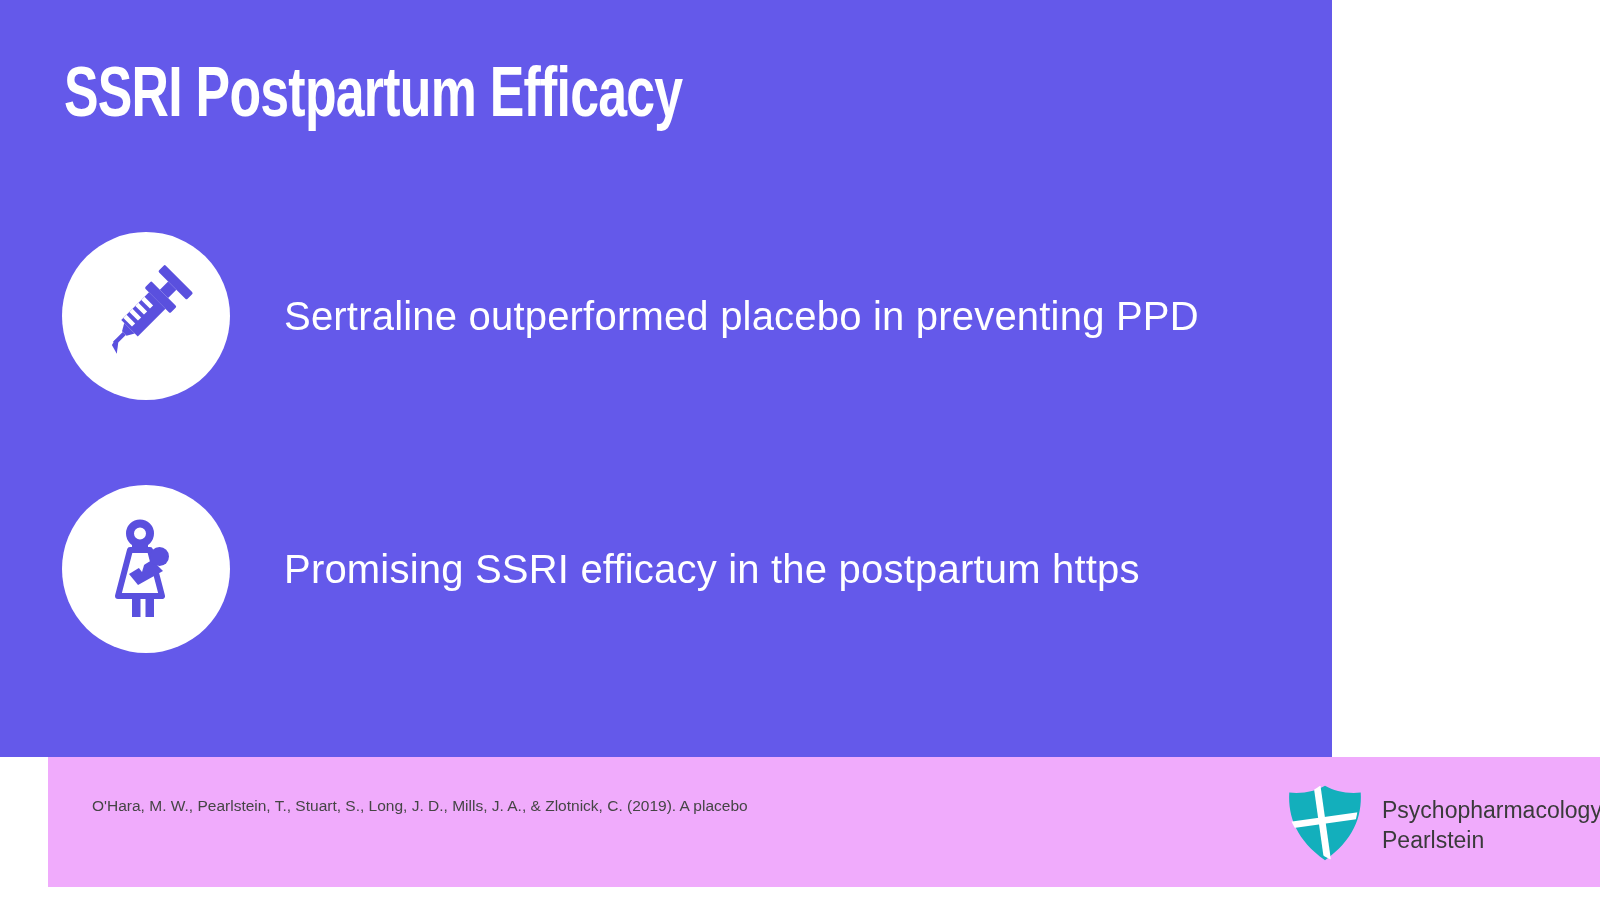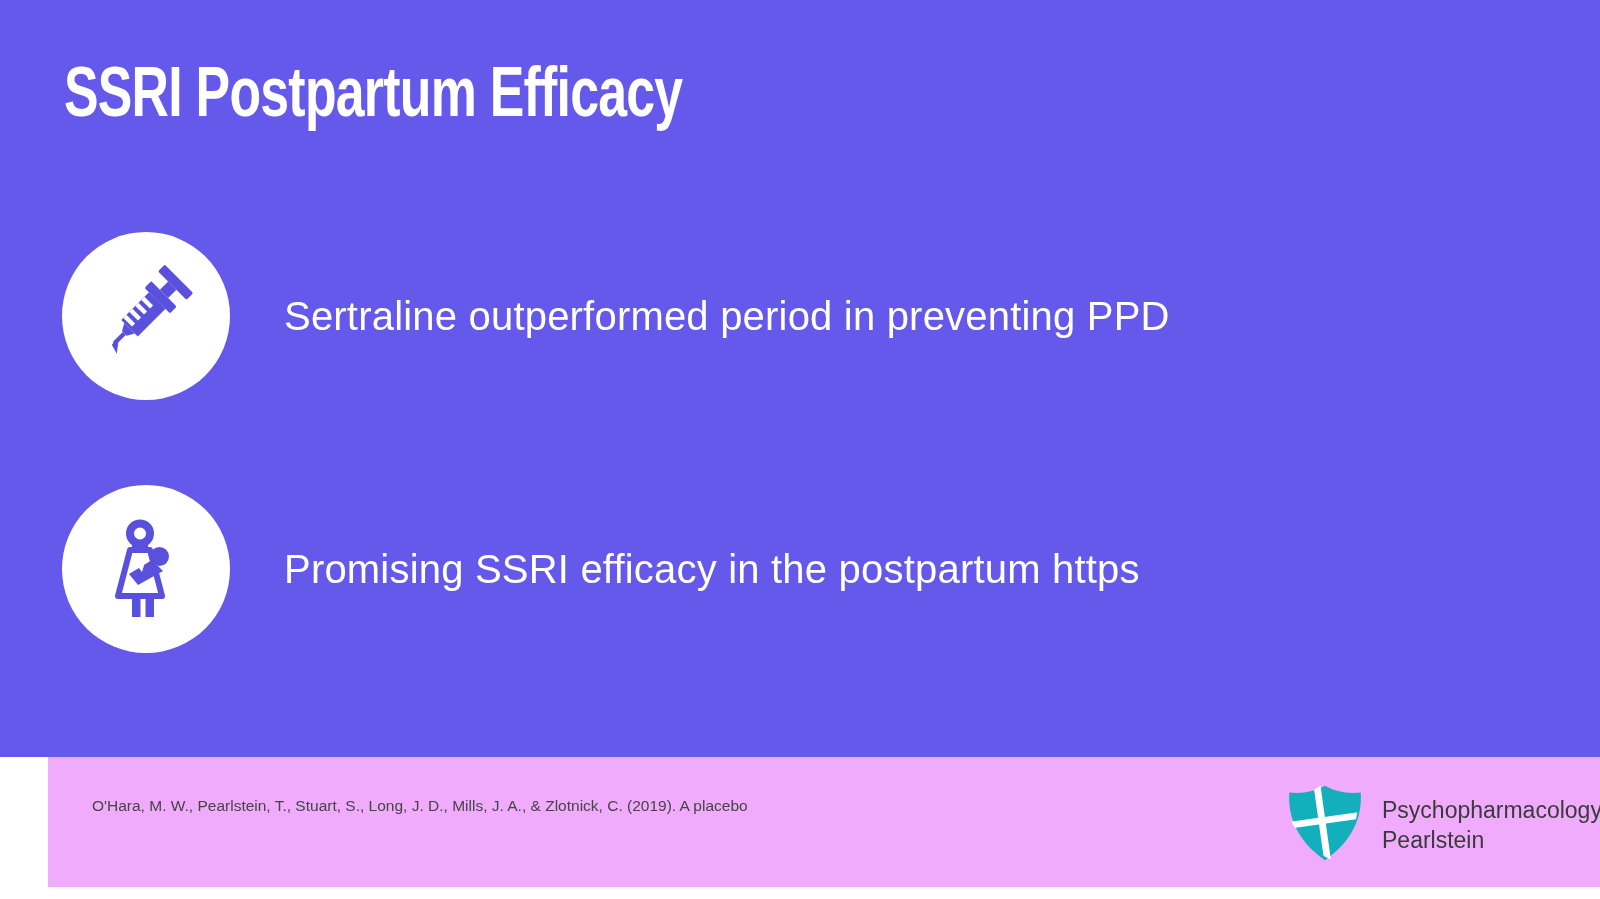--- a/index.html
+++ b/index.html
@@ -4,21 +4,21 @@
 <style>
   html,body{margin:0;padding:0;background:#fff;}
   .slide{
     position:relative;
     width:1600px;height:899px;
     overflow:hidden;
     font-family:"Liberation Sans", sans-serif;
     background:#ffffff;
   }
   .purple-band{
-    position:absolute;left:0;top:0;width:1600px;height:757px;
+    position:absolute;left:0;top:0;width:1332px;height:757px;
     background:var(--background_purple,#6459EA);
   }
   .title{
     position:absolute;left:64px;top:52px;margin:0;
     font-size:70px;font-weight:700;letter-spacing:-1px;
     color:var(--text_white,#ffffff);
     transform:scaleX(0.74);transform-origin:left center;
     white-space:nowrap;
   }
   .bullet{
@@ -83,21 +83,21 @@
             <rect x="39" y="37" width="11.5" height="4.2" fill="#ffffff"></rect>
             <rect x="39" y="45" width="11.5" height="4.2" fill="#ffffff"></rect>
             <rect x="39" y="53" width="11.5" height="4.2" fill="#ffffff"></rect>
             <rect x="39" y="61" width="11.5" height="4.2" fill="#ffffff"></rect>
             <polygon class="icon-fill" points="43,68 57,68 53,75 47,75"></polygon>
             <rect class="icon-fill" x="48" y="75" width="4" height="13"></rect>
             <polygon class="icon-fill" points="48,85 52,85 58.5,93.5 49.5,91"></polygon>
           </g>
         </svg>
       </div>
-      <div class="bullet-text">Sertraline outperformed period in preventing PPD</div>
+      <div class="bullet-text">Sertraline outperformed placebo in preventing PPD</div>
     </div>
 
     <div class="bullet bullet-2">
       <div class="icon-circle">
         <svg width="100" height="100" viewBox="0 0 100 100">
 
           <circle class="icon-stroke" cx="44" cy="14.5" r="10" fill="none" stroke-width="8"></circle>
 
           <rect class="icon-fill" x="36" y="26" width="16" height="9"></rect>
 

